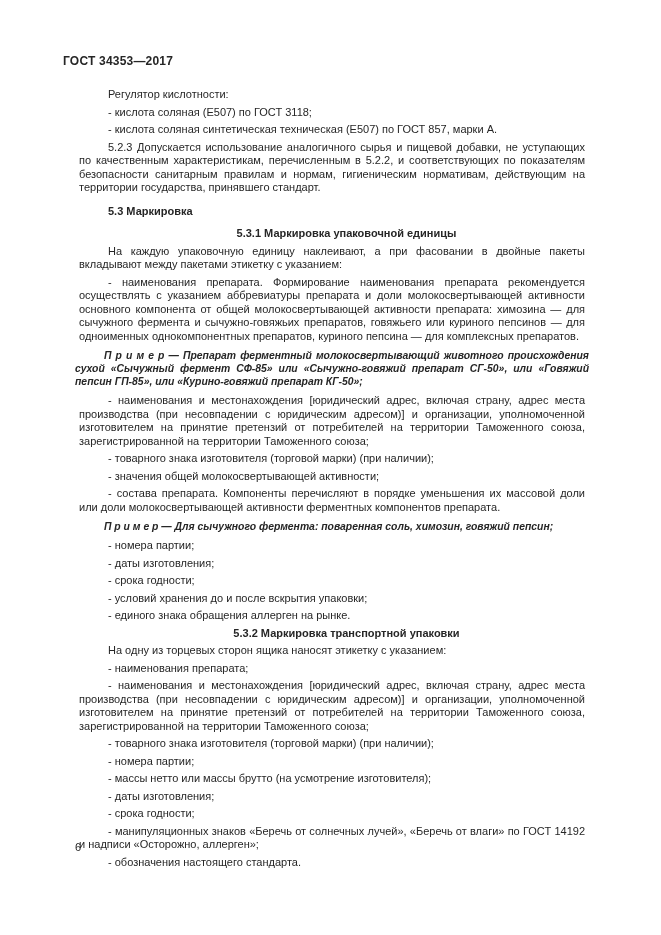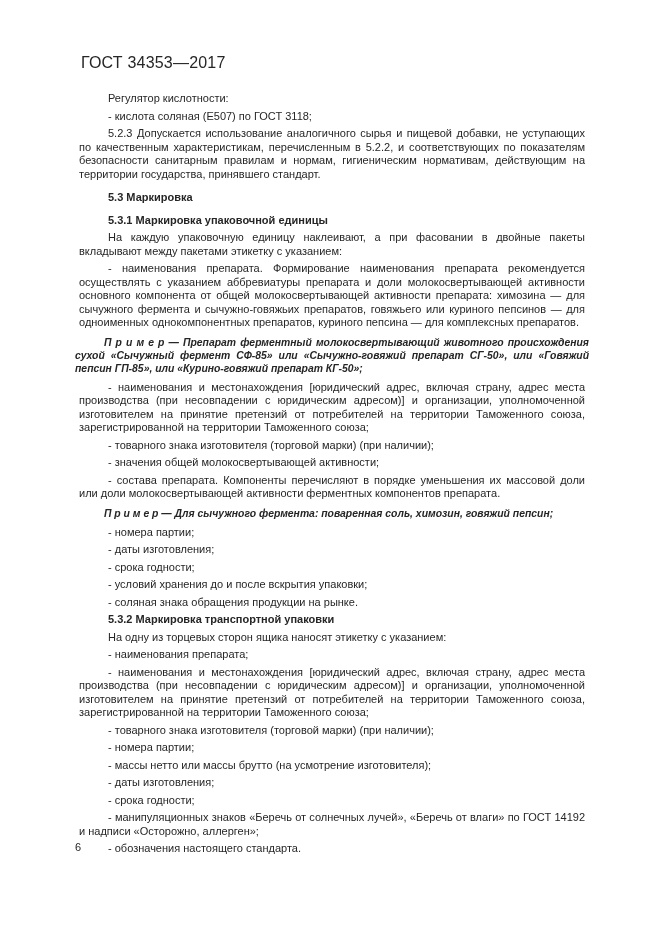--- a/index.html
+++ b/index.html
@@ -6,23 +6,23 @@
   body {
     width: 661px;
     height: 935px;
     background: #ffffff;
     color: #262626;
     font-family: "Liberation Sans", sans-serif;
     position: relative;
     overflow: hidden;
   }
   .doc-header {
-    padding: 54px 0 0 81px;
-    font-weight: normal;
-    font-size: 16px;
+    padding: 54px 0 0 63px;
+    font-weight: bold;
+    font-size: 12px;
     letter-spacing: 0.2px;
   }
   .content {
     width: 514px;
     margin: 20px 0 0 75px;
     font-size: 11px;
     line-height: 13.5px;
     text-align: justify;
   }
   .content p { margin: 4px; }
@@ -30,21 +30,21 @@
   .item  { text-indent: 29px; }
   .h2 {
     font-weight: bold;
     text-align: left;
     text-indent: 29px;
     margin-top: 10px !important;
     margin-bottom: 9px !important;
   }
   .h3 {
     font-weight: bold;
-    text-align: left;
+    text-align: center;
     text-indent: 29px;
   }
   .h3.mt { margin-top: 9px !important; }
   .example {
     font-weight: bold;
     font-style: italic;
     font-size: 10.4px;
     line-height: 13px;
     text-indent: 29px;
     margin: 6px 0 !important;
@@ -57,36 +57,37 @@
   }
 </style>
 </head>
 <body>
 
 <div class="doc-header">ГОСТ 34353—2017</div>
 
 <div class="content">
   <p class="para">Регулятор кислотности:</p>
   <p class="item">- кислота соляная (Е507) по ГОСТ 3118;</p>
+  <p class="item">- кислота соляная синтетическая техническая (Е507) по ГОСТ 857, марки А.</p>
   <p class="para">5.2.3 Допускается использование аналогичного сырья и пищевой добавки, не уступающих по качественным характеристикам, перечисленным в 5.2.2, и соответствующих по показателям безопасности санитарным правилам и нормам, гигиеническим нормативам, действующим на территории государства, принявшего стандарт.</p>
   <p class="h2">5.3 Маркировка</p>
   <p class="h3 mt">5.3.1 Маркировка упаковочной единицы</p>
   <p class="para">На каждую упаковочную единицу наклеивают, а при фасовании в двойные пакеты вкладывают между пакетами этикетку с указанием:</p>
   <p class="item">- наименования препарата. Формирование наименования препарата рекомендуется осуществлять с указанием аббревиатуры препарата и доли молокосвертывающей активности основного компонента от общей молокосвертывающей активности препарата: химозина — для сычужного фермента и сычужно-говяжьих препаратов, говяжьего или куриного пепсинов — для одноименных однокомпонентных препаратов, куриного пепсина — для комплексных препаратов.</p>
   <p class="example">П р и м е р — Препарат ферментный молокосвертывающий животного происхождения сухой «Сычужный фермент СФ-85» или «Сычужно-говяжий препарат СГ-50», или «Говяжий пепсин ГП-85», или «Курино-говяжий препарат КГ-50»;</p>
   <p class="item">- наименования и местонахождения [юридический адрес, включая страну, адрес места производства (при несовпадении с юридическим адресом)] и организации, уполномоченной изготовителем на принятие претензий от потребителей на территории Таможенного союза, зарегистрированной на территории Таможенного союза;</p>
   <p class="item">- товарного знака изготовителя (торговой марки) (при наличии);</p>
   <p class="item">- значения общей молокосвертывающей активности;</p>
   <p class="item">- состава препарата. Компоненты перечисляют в порядке уменьшения их массовой доли или доли молокосвертывающей активности ферментных компонентов препарата.</p>
   <p class="example">П р и м е р — Для сычужного фермента: поваренная соль, химозин, говяжий пепсин;</p>
   <p class="item">- номера партии;</p>
   <p class="item">- даты изготовления;</p>
   <p class="item">- срока годности;</p>
   <p class="item">- условий хранения до и после вскрытия упаковки;</p>
-  <p class="item">- соляная знака обращения продукции на рынке.</p>
+  <p class="item">- единого знака обращения аллерген на рынке.</p>
   <p class="h3">5.3.2 Маркировка транспортной упаковки</p>
   <p class="para">На одну из торцевых сторон ящика наносят этикетку с указанием:</p>
   <p class="item">- наименования препарата;</p>
   <p class="item">- наименования и местонахождения [юридический адрес, включая страну, адрес места производства (при несовпадении с юридическим адресом)] и организации, уполномоченной изготовителем на принятие претензий от потребителей на территории Таможенного союза, зарегистрированной на территории Таможенного союза;</p>
   <p class="item">- товарного знака изготовителя (торговой марки) (при наличии);</p>
   <p class="item">- номера партии;</p>
   <p class="item">- массы нетто или массы брутто (на усмотрение изготовителя);</p>
   <p class="item">- даты изготовления;</p>
   <p class="item">- срока годности;</p>
   <p class="item">- манипуляционных знаков «Беречь от солнечных лучей», «Беречь от влаги» по ГОСТ 14192 и надписи «Осторожно, аллерген»;</p>

